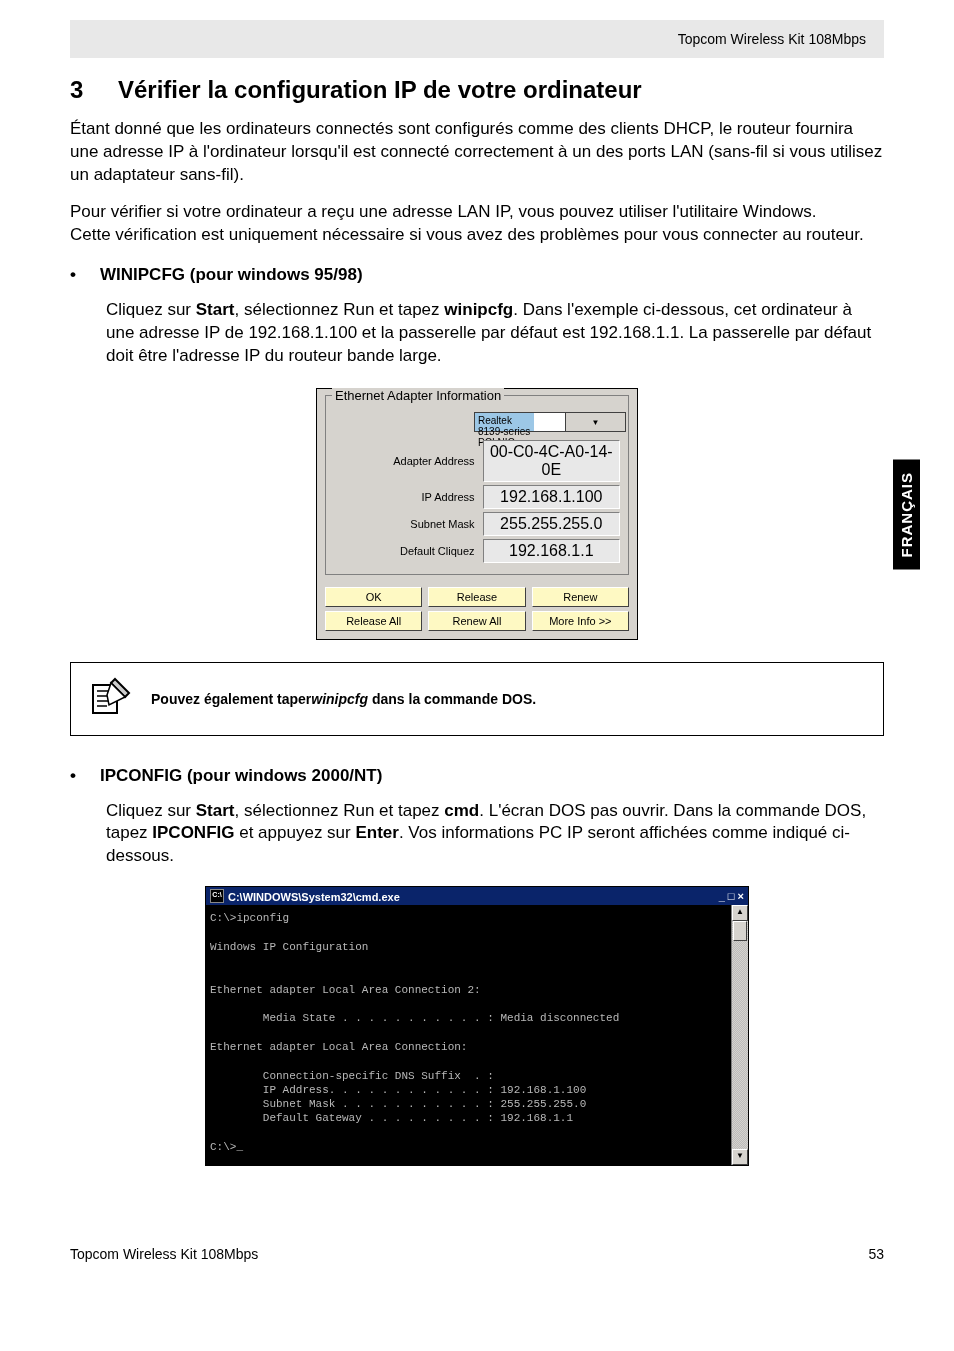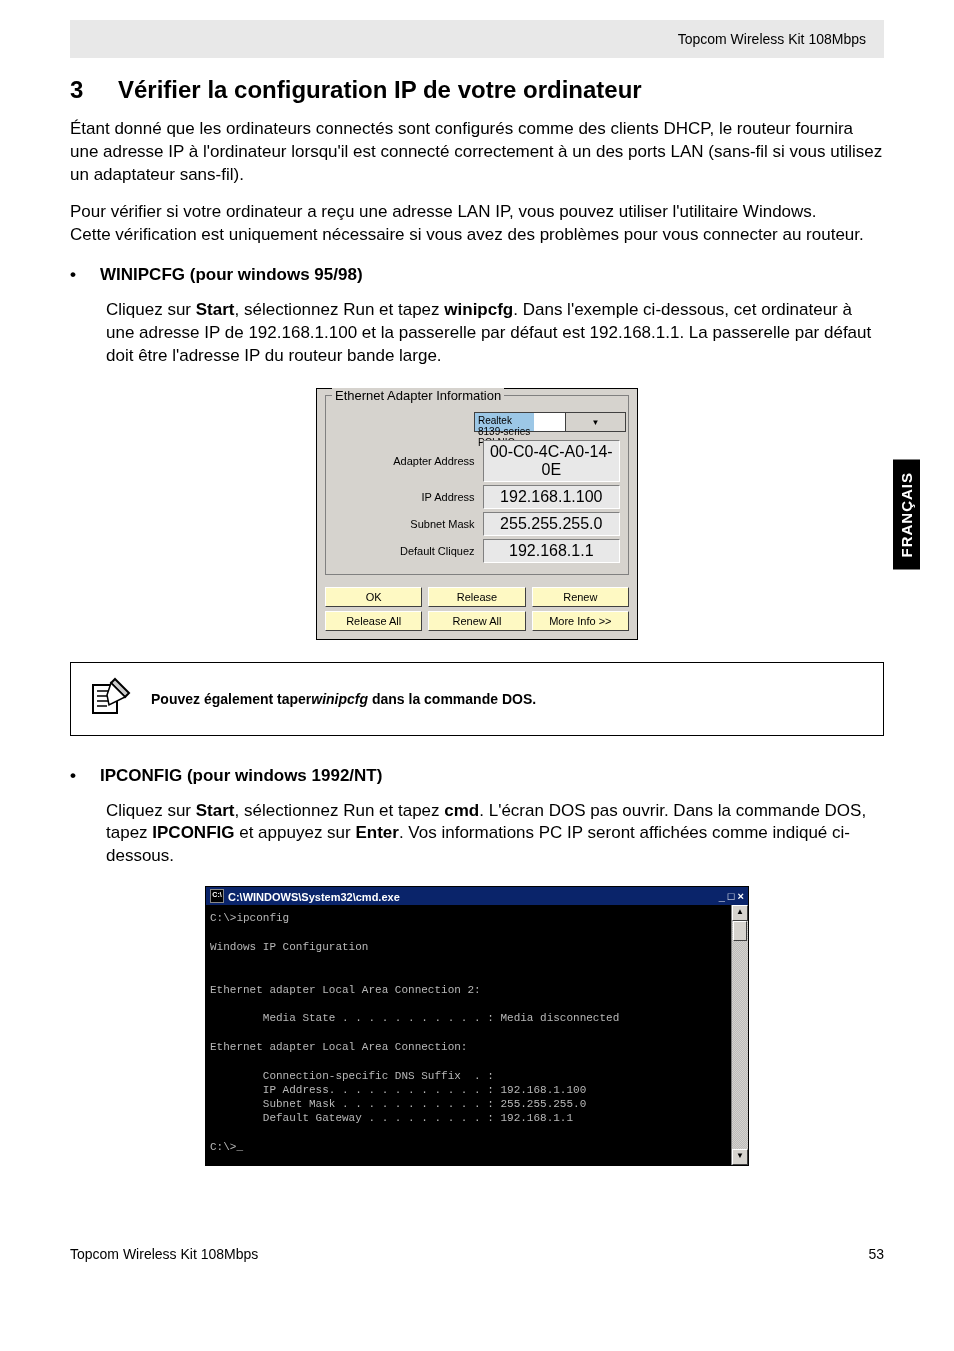--- a/index.html
+++ b/index.html
@@ -368,21 +368,21 @@
       <path d="M30 4 L44 18 L40 22 L26 8 Z" fill="#ccc" stroke="#000" stroke-width="2"></path>
       <path d="M26 8 L40 22 L24 30 L22 20 Z" fill="#fff" stroke="#000" stroke-width="1.5"></path>
     </svg>
     <div class="note-text">
       <span>Pouvez également taper</span><span class="italic">winipcfg</span><span> dans la commande DOS.</span>
     </div>
   </div>
 
   <div class="bullet-section">
     <div class="bullet-head">
-      <span class="dot">•</span><span>IPCONFIG (pour windows 1992/NT)</span>
+      <span class="dot">•</span><span>IPCONFIG (pour windows 2000/NT)</span>
     </div>
     <div class="bullet-body">
       <span>Cliquez sur </span><span class="bold">Start</span><span>, sélectionnez Run et tapez </span><span class="bold">cmd</span><span>. L'écran DOS pas ouvrir. Dans la commande DOS, tapez </span><span class="bold">IPCONFIG</span><span> et appuyez sur </span><span class="bold">Enter</span><span>. Vos informations PC IP seront affichées comme indiqué ci-dessous.</span>
     </div>
   </div>
 
   <div class="cmd-wrap">
     <div class="cmd">
       <div class="cmd-title">
         <span class="left">

